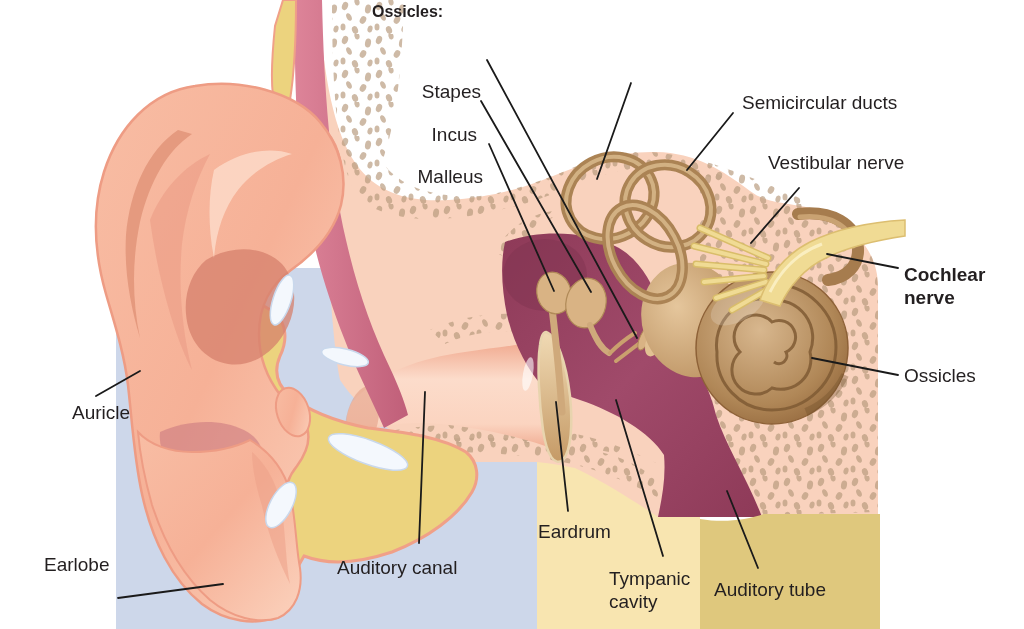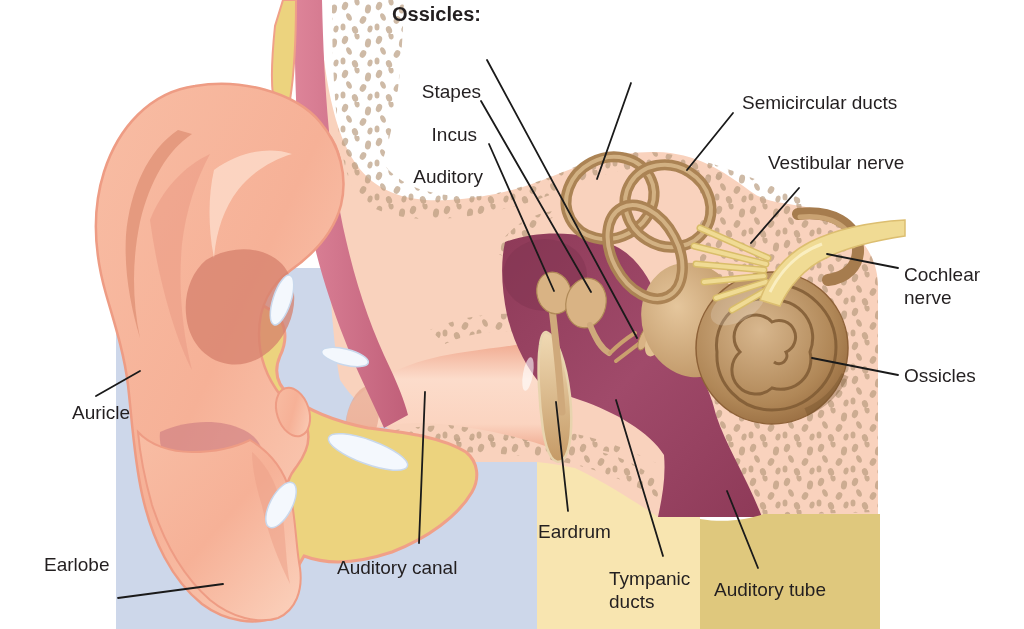--- a/index.html
+++ b/index.html
@@ -10,21 +10,21 @@
   }
   .stage svg{position:absolute;left:0;top:0;}
   .diagram-label{
     position:absolute;
     color:#231f20;
     font-size:19px;
     line-height:1.22;
     white-space:nowrap;
   }
   .diagram-label.wrap{white-space:normal;}
-  .diagram-label.heading{font-weight:bold;font-size:20px;margin-left:20px;}
+  .diagram-label.heading{font-weight:bold;font-size:16px;}
   .diagram-label.right{text-align:right;margin-top:44px;}
 </style>
 </head>
 <body>
 
 <div class="stage">
 
   <svg width="1024" height="629" viewBox="0 0 1024 629">
     <defs>
       <linearGradient id="earGrad" x1="0" y1="0" x2="1" y2="1">
@@ -293,36 +293,36 @@
       <line x1="727" y1="491" x2="758" y2="568"></line>
     </g>
   </svg>
 
   <div class="diagram-label heading" style="left:372px;top:2px;">Ossicles:</div>
 
   <div class="diagram-label right" style="left:381px;top:36px;width:100px;">Stapes</div>
 
   <div class="diagram-label right" style="left:381px;top:79px;width:96px;">Incus</div>
 
-  <div class="diagram-label right" style="left:381px;top:121px;width:102px;">Auditory</div>
+  <div class="diagram-label right" style="left:381px;top:121px;width:102px;">Malleus</div>
 
 
   <div class="diagram-label" style="left:742px;top:91px;">Semicircular ducts</div>
 
   <div class="diagram-label" style="left:768px;top:151px;text-align:right;">Vestibular nerve</div>
 
-  <div class="diagram-label wrap" style="left:904px;top:263px;width:92px;">Cochlear nerve</div>
+  <div class="diagram-label wrap" style="left:904px;top:263px;width:92px;font-weight:bold;">Cochlear nerve</div>
 
   <div class="diagram-label" style="left:904px;top:364px;">Ossicles</div>
 
   <div class="diagram-label" style="left:44px;top:401px;margin-left:28px;">Auricle</div>
 
   <div class="diagram-label" style="left:44px;top:553px;">Earlobe</div>
 
   <div class="diagram-label" style="left:337px;top:556px;">Auditory canal</div>
 
   <div class="diagram-label" style="left:538px;top:520px;">Eardrum</div>
 
-  <div class="diagram-label wrap" style="left:609px;top:567px;width:100px;">Tympanic ducts</div>
+  <div class="diagram-label wrap" style="left:609px;top:567px;width:100px;">Tympanic cavity</div>
 
   <div class="diagram-label" style="left:714px;top:578px;text-align:center;">Auditory tube</div>
 
 </div>
 
 </body></html>

